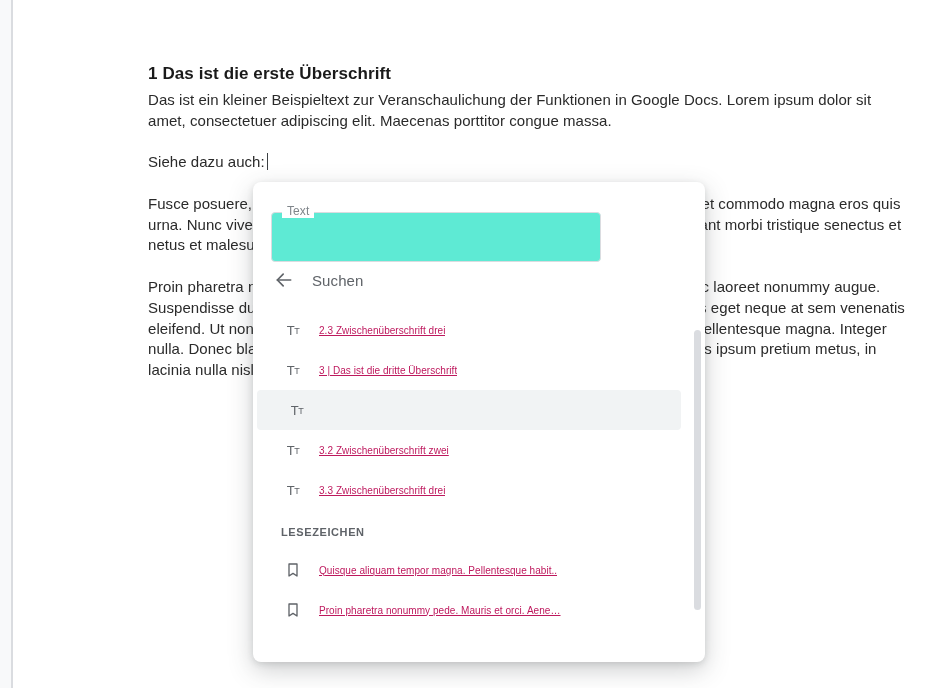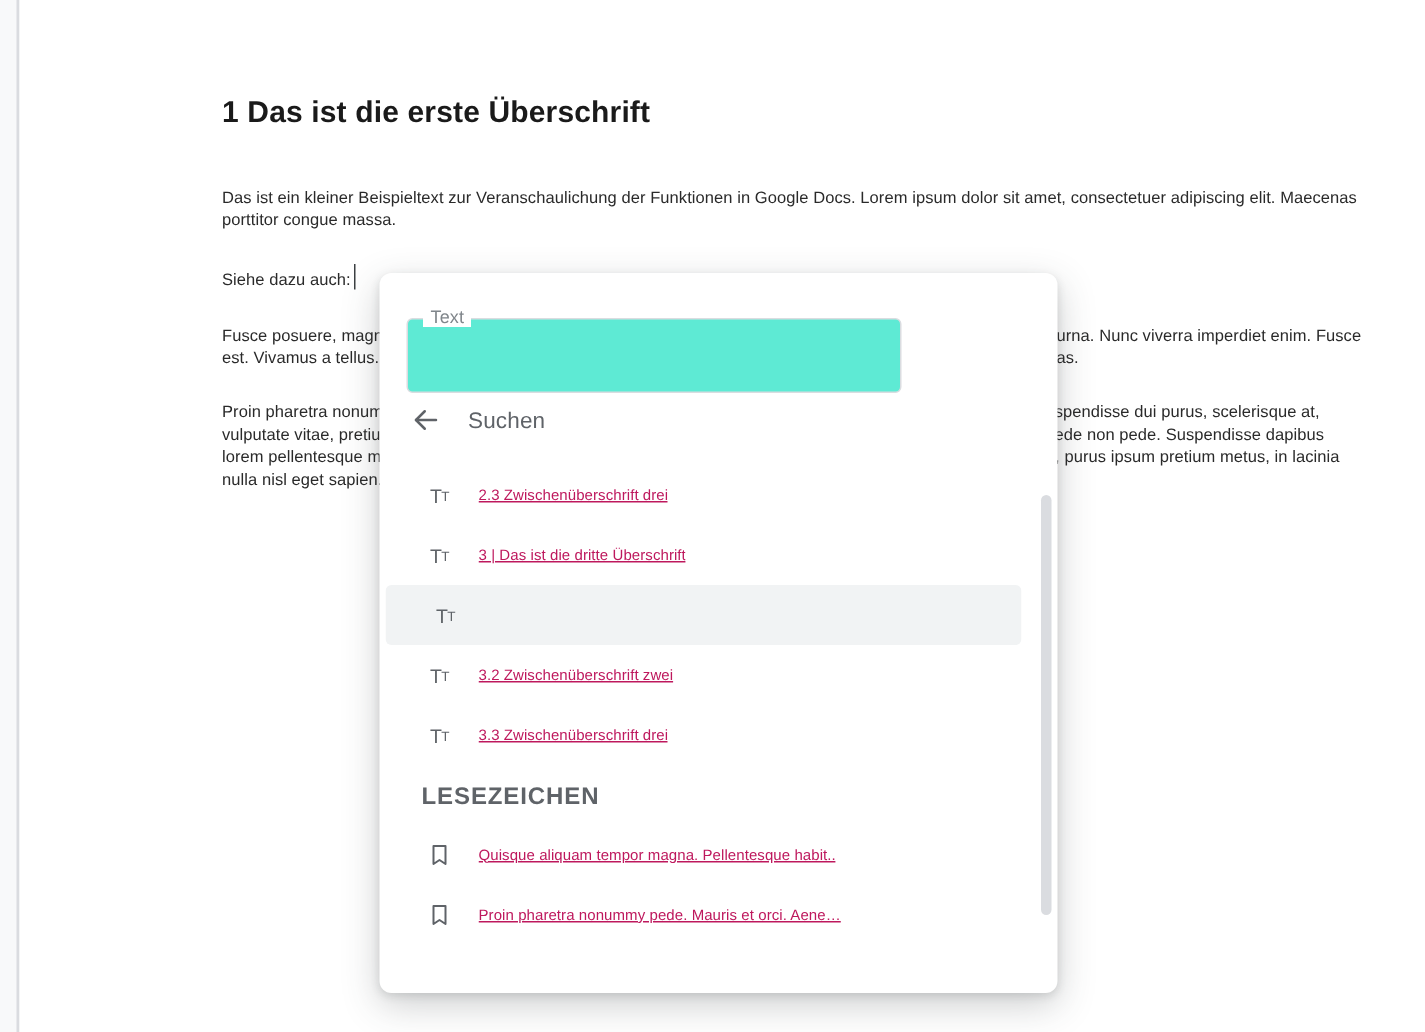--- a/index.html
+++ b/index.html
@@ -29,28 +29,28 @@
     background: #ffffff;
   }
   .content {
     position: absolute;
     left: 135px;
     top: 64px;
     width: 760px;
     color: #202124;
   }
   .heading {
-    font-size: 20px;
+    font-size: 17px;
     font-weight: 700;
     color: #1a1a1a;
-    margin: 0 0 38px 0;
+    margin: 0 0 6px 0;
     letter-spacing: 0.1px;
   }
   .para {
-    font-size: 11px;
+    font-size: 15px;
     line-height: 1.38;
     color: #2a2a2a;
     margin: 0 0 21px 0;
     letter-spacing: 0.05px;
   }
   .para .cursor {
     display: inline-block;
     width: 1px;
     height: 17px;
     background: #3c4043;
@@ -162,21 +162,21 @@
     text-overflow: ellipsis;
     max-width: 350px;
     text-decoration: underline;
   }
 
   .section-header {
     height: 36px;
     display: flex;
     align-items: center;
     padding-left: 28px;
-    font-size: 16px;
+    font-size: 11px;
     font-weight: 600;
     letter-spacing: 0.6px;
     color: #5f6368;
     margin-top: 4px;
     text-align: center;
   }
 
   .bookmark-svg {
     width: 16px;
     height: 16px;

